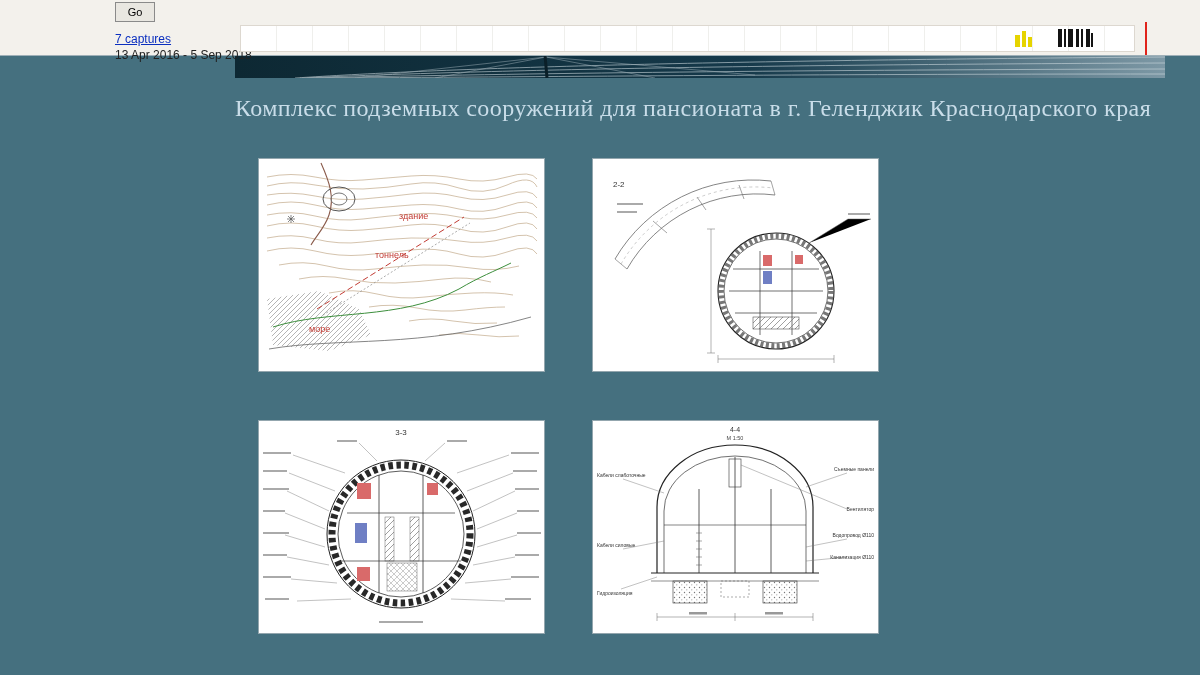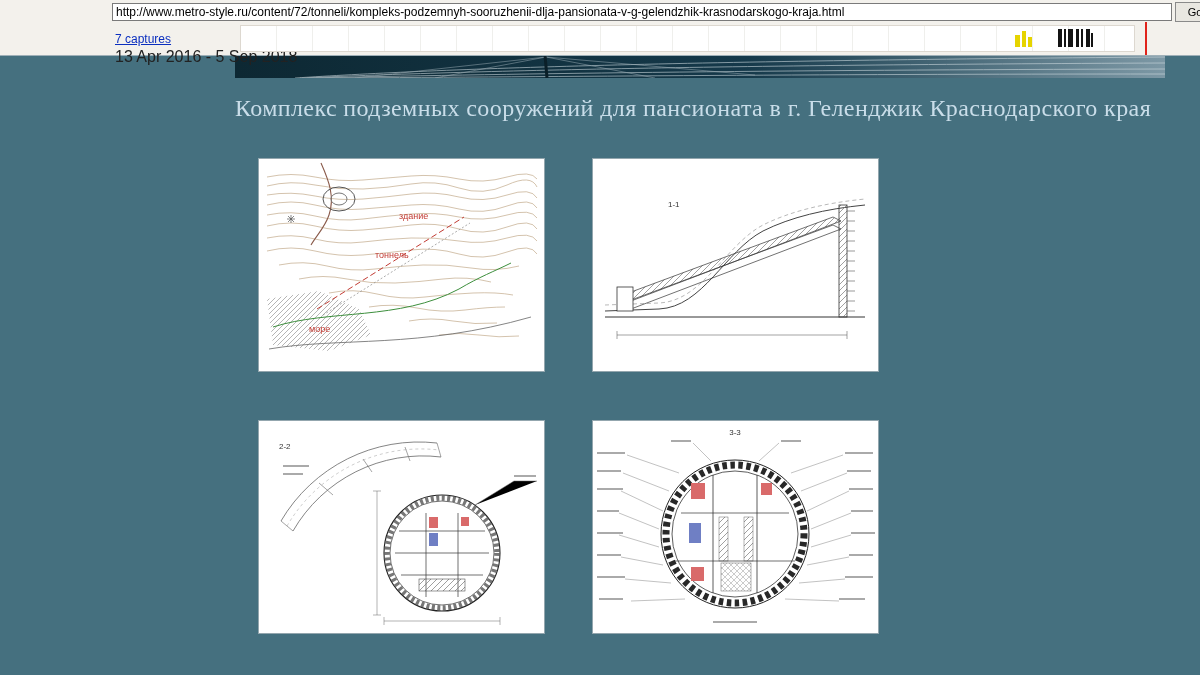--- a/index.html
+++ b/index.html
@@ -14,21 +14,21 @@
     font-size:15px;margin-top:3px;white-space:nowrap;}
   .wb-logo-main .p1{color:#d53a32;}
   .wb-logo-main .p2{color:#ffffff;}
   .url-row{position:absolute;left:112px;top:2px;height:20px;display:flex;align-items:center;}
   .url-input{width:1060px;height:18px;font-size:12px;font-family:"Liberation Sans",sans-serif;
     border:1px solid #7a7a7a;background:#fff;color:#000;padding:0 3px;box-sizing:border-box;}
   .go-btn{margin-left:3px;width:40px;height:20px;font-size:11px;font-family:"Liberation Sans",sans-serif;
     border:1px solid #8a8a8a;background:#e9e7e1;color:#000;}
   .captures-col{position:absolute;left:115px;top:32px;}
   .captures-link{color:#0b2fbf;font-size:12px;text-decoration:underline;cursor:pointer;display:block;}
-  .date-range{font-size:16px;color:#222;margin-top:2px;}
+  .date-range{font-size:12px;color:#222;margin-top:2px;}
   .spark-strip{position:absolute;left:240px;top:25px;width:895px;height:27px;background:#fff;
     border:1px solid #ddd8d0;box-sizing:border-box;cursor:pointer;
     background-image:repeating-linear-gradient(90deg,#ffffff 0 35px,#efefec 35px 36px);}
   .bar{position:absolute;bottom:4px;}
   .bar.y{background:#e6d400;}
   .bar.k{background:#141414;}
   .red-marker{position:absolute;left:1145px;top:22px;width:2px;height:33px;background:#e0231b;}
   
   .banner{position:absolute;left:235px;top:55px;width:930px;height:23px;overflow:hidden;}
   .page-title{position:absolute;left:235px;top:95px;width:960px;margin:0;
@@ -57,21 +57,20 @@
     </pattern>
     <pattern id="hg" width="5" height="5" patternUnits="userSpaceOnUse">
       <path d="M0,5 L5,0" stroke="#555" stroke-width="0.8"></path>
     </pattern>
   </defs>
 </svg>
 
 <div class="toolbar">
 
   <div class="url-row">
-    <input class="url-input" type="text" value="http://www.metro-style.ru/content/72/tonneli/kompleks-podzemnyh-sooruzhenii-dlja-pansionata-v-g-gelendzhik-krasnodarskogo-kraja.html" style="">
     <button class="go-btn">Go</button>
   </div>
 
   <div class="captures-col">
     <a class="captures-link">7 captures</a>
     <div class="date-range">13 Apr 2016 - 5 Sep 2018</div>
   </div>
 
   <div class="spark-strip">
     <div class="bar y" style="left:774px;width:5px;height:12px;"></div>
@@ -142,37 +141,20 @@
       <path d="M58,150 L205,58" stroke="#c23b33" stroke-width="1" stroke-dasharray="6 3" fill="none"></path>
       <path d="M64,156 L211,64" stroke="#888" stroke-width="0.7" stroke-dasharray="2 2" fill="none"></path>
       <path d="M14,168 C70,150 140,162 200,130 C220,118 236,112 252,104" stroke="#3d8f3d" stroke-width="1" fill="none"></path>
       <path d="M10,190 C80,178 160,190 272,158" stroke="#666" stroke-width="0.8" fill="none"></path>
       <text x="140" y="60" font-size="9" fill="#c23b33">здание</text>
       <text x="116" y="99" font-size="9" fill="#c23b33">тоннель</text>
       <text x="50" y="173" font-size="9" fill="#c23b33">море</text>
     </svg>
   </figure>
 
-  <figure class="card">
-    <svg viewBox="0 0 285 212">
-      <text x="75" y="48" font-size="8" fill="#333">1-1</text>
-      <path d="M12,146 L66,144 C110,142 132,86 170,66 C198,52 232,44 272,40" stroke="#888" stroke-width="0.6" stroke-dasharray="4 3" fill="none"></path>
-      <path d="M12,152 L66,150 C110,148 132,92 170,72 C198,58 232,50 272,46" stroke="#444" stroke-width="1" fill="none"></path>
-      <line x1="12" y1="158" x2="272" y2="158" stroke="#333" stroke-width="1"></line>
-      <polygon points="30,136 240,58 248,62 38,142" fill="url(#h1)" stroke="#333" stroke-width="0.7"></polygon>
-      <polygon points="30,144 240,66 248,70 38,150" fill="none" stroke="#333" stroke-width="0.7"></polygon>
-      <rect x="246" y="46" width="8" height="112" fill="url(#h1)" stroke="#333" stroke-width="0.8"></rect>
-      <path d="M254,52 h8 M254,62 h8 M254,72 h8 M254,82 h8 M254,92 h8 M254,102 h8 M254,112 h8 M254,122 h8 M254,132 h8 M254,142 h8 M254,152 h8" stroke="#555" stroke-width="0.6"></path>
-      <rect x="24" y="128" width="16" height="24" fill="#fff" stroke="#333" stroke-width="0.8"></rect>
-      <g stroke="#666" stroke-width="0.6">
-        <line x1="24" y1="176" x2="254" y2="176"></line>
-        <path d="M24,172 v8 M254,172 v8"></path>
-      </g>
-    </svg>
-  </figure>
 
   <figure class="card">
     <svg viewBox="0 0 285 212">
       <text x="20" y="28" font-size="8" fill="#333">2-2</text>
       <g stroke="#666" stroke-width="0.8" fill="none">
         <path d="M22,100 A160,160 0 0 1 178,22"></path>
         <path d="M34,110 A150,150 0 0 1 182,36"></path>
         <path d="M22,100 L34,110 M60,62 L74,74 M104,38 L113,51 M146,26 L151,40 M178,22 L182,36" stroke-width="0.6"></path>
         <path d="M28,105 A155,155 0 0 1 180,29" stroke="#999" stroke-width="0.5" stroke-dasharray="3 3"></path>
       </g>

